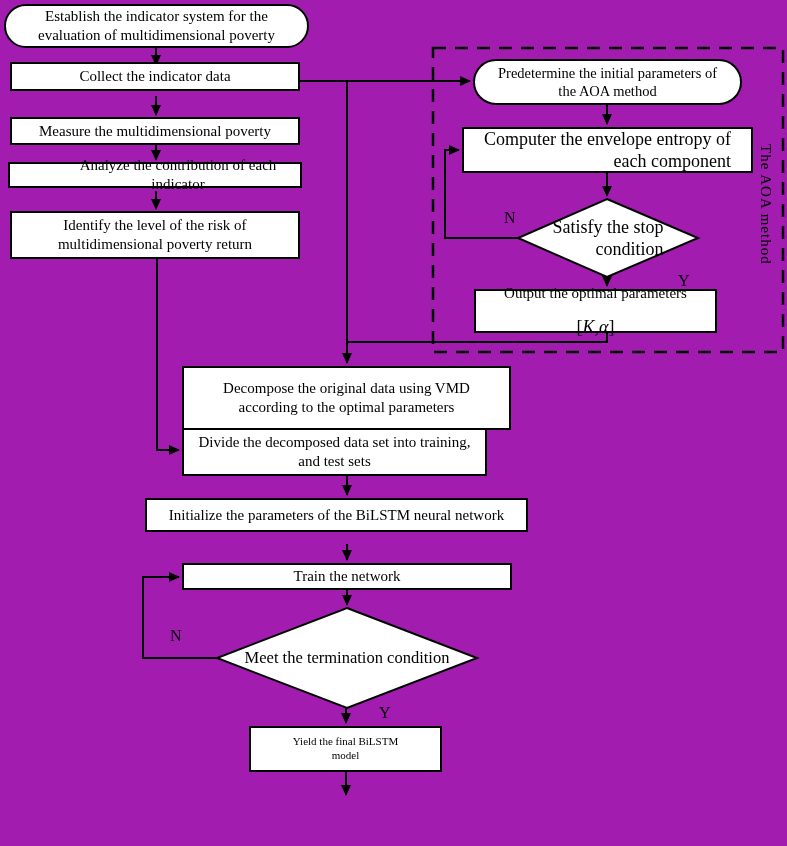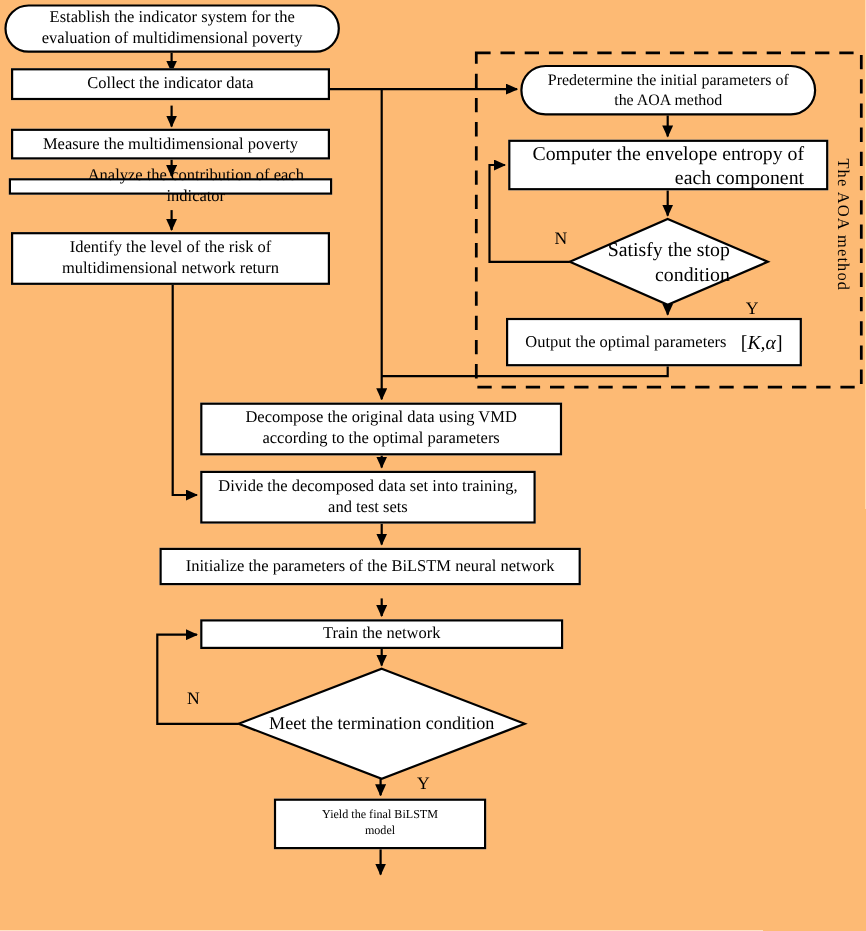--- a/index.html
+++ b/index.html
@@ -1,21 +1,21 @@
 <!DOCTYPE html>
 <html><head>
 <meta charset="utf-8">
 <title>Flowchart</title>
 <style>
   html, body { margin: 0; padding: 0; background: #ffffff; }
   #stage {
     position: relative;
     width: 787px;
     height: 846px;
-    background: #fdba74;
+    background: #a21caf;
     font-family: "Liberation Serif", "DejaVu Serif", serif;
     color: #000000;
     overflow: hidden;
   }
   #wires {
     position: absolute;
     left: 0; top: 0;
     width: 787px; height: 846px;
   }
   .node {
@@ -100,40 +100,40 @@
     <polygon points="347,608 477,658 347,708 217,658" fill="#ffffff" stroke="#000000" stroke-width="2"></polygon>
   </svg>
 
   <div class="node stadium" style="left:4px; top:4px; width:305px; height:44px;">Establish the indicator system for the
 evaluation of multidimensional poverty</div>
 
   <div class="node" style="left:10px; top:62px; width:290px; height:29px;">Collect the indicator data</div>
 
   <div class="node" style="left:10px; top:117px; width:290px; height:28px;">Measure the multidimensional poverty</div>
 
-  <div class="node" style="left:8px; top:162px; width:294px; height:15px;padding-left:46px;">Analyze the contribution of each indicator</div>
+  <div class="node" style="left:8px; top:162px; width:294px; height:26px;padding-left:46px;">Analyze the contribution of each indicator</div>
 
   <div class="node" style="left:10px; top:211px; width:290px; height:48px;">Identify the level of the risk of
-multidimensional network return</div>
+multidimensional poverty return</div>
 
   <div class="node stadium smallfs" style="left:473px; top:59px; width:269px; height:46px; border-radius:23px;">Predetermine the initial parameters of
 the AOA method</div>
 
   <div class="node big" style="left:462px; top:127px; width:291px; height:46px;">Computer the envelope entropy of
 each component</div>
 
   <div class="node plain big" style="left:518px; top:206px; width:180px; height:64px;">Satisfy the stop
 condition</div>
 
-  <div class="node outbox" style="left:460px; top:289px; width:269px; height:44px;">
+  <div class="node outbox" style="left:474px; top:289px; width:243px; height:44px;flex-direction:column;">
     <span>Output the optimal parameters</span>
     <span class="formula"><span>[</span><span class="it">K,α</span><span>]</span></span>
   </div>
 
-  <div class="node" style="left:182px; top:366px; width:329px; height:48px;">Decompose the original data using VMD
+  <div class="node" style="left:182px; top:366px; width:329px; height:64px;">Decompose the original data using VMD
 according to the optimal parameters</div>
 
   <div class="node" style="left:182px; top:428px; width:305px; height:48px;">Divide the decomposed data set into training,
 and test sets</div>
 
   <div class="node" style="left:145px; top:498px; width:383px; height:34px;">Initialize the parameters of the BiLSTM neural network</div>
 
   <div class="node" style="left:182px; top:563px; width:330px; height:27px;font-family:Liberation Serif, serif;">Train the network</div>
 
   <div class="node plain meetfs" style="left:237px; top:644px; width:220px; height:28px;">Meet the termination condition</div>

